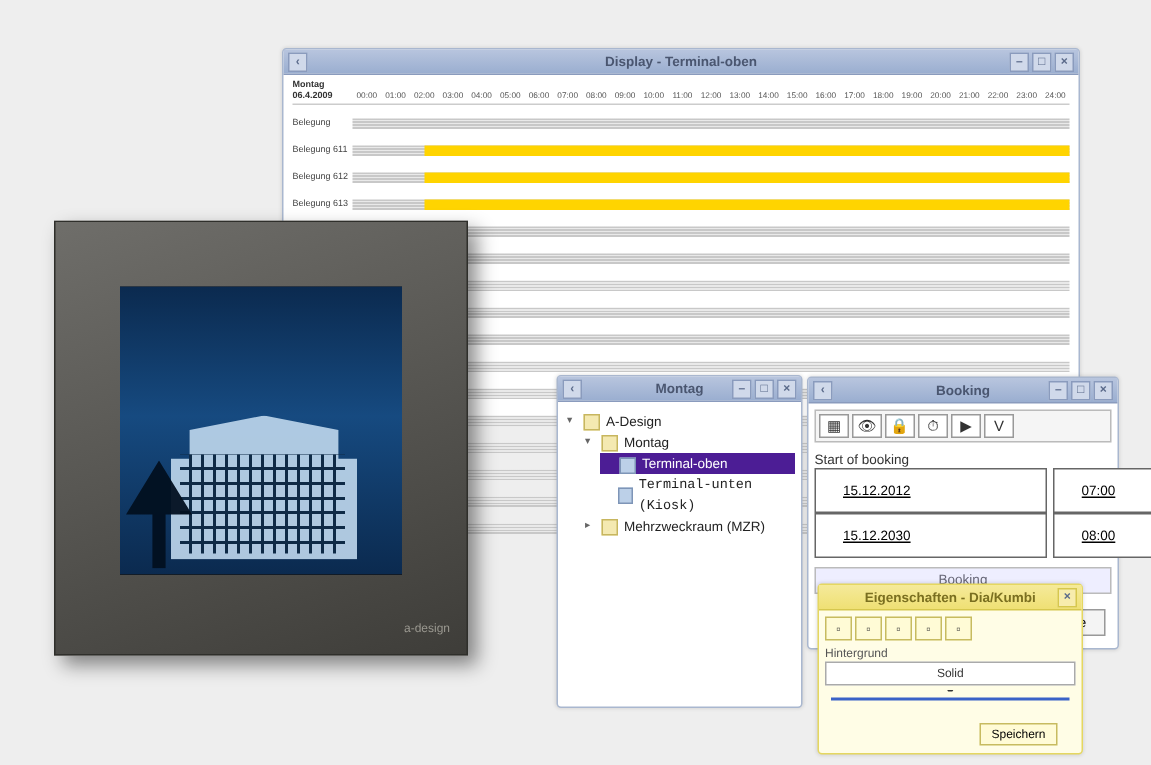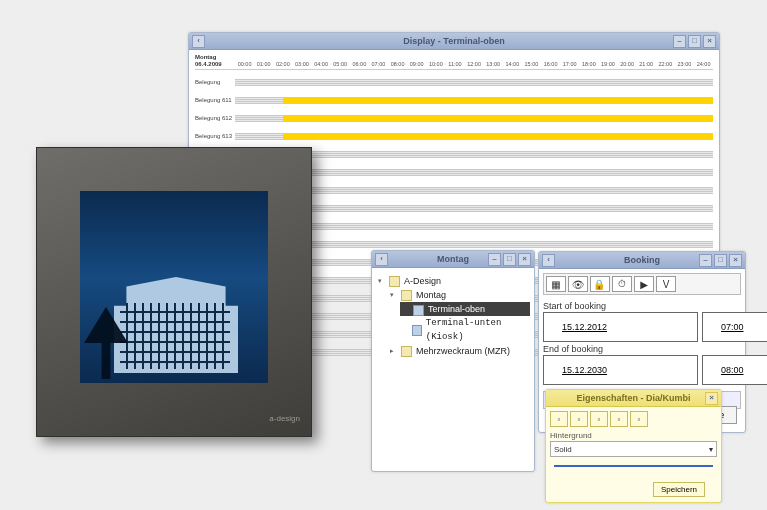--- a/index.html
+++ b/index.html
@@ -21,39 +21,39 @@
   .tl-bar{position:absolute;top:0;height:7px;background:#ffd400;}
   
   #w-tree{left:371px;top:250px;width:162px;height:220px;}
   .tree-body{padding:6px 4px;font-size:9px;line-height:14px;color:#222;}
   .tree-body ul{list-style:none;margin:0;padding-left:12px;}
   .tree-item{display:flex;align-items:center;gap:4px;padding:0 2px;cursor:default;}
   .tree-item .arrow{width:7px;display:inline-block;color:#666;font-size:7px;}
   .tree-item .tico{width:9px;height:9px;display:inline-block;}
   .folder{background:#f4e9b1;border:1px solid #c7b65f;}
   .display{background:#bcd0e8;border:1px solid #7e95b7;}
-  .tree-sel{background:#404040;color:#fff;align-items:flex-end;}
+  .tree-sel{background:#4c1d95;color:#fff;align-items:flex-end;}
   
   #w-book{left:538px;top:251px;width:206px;height:180px;}
   .book-body{padding:4px;font-size:9px;}
   .iconbar{display:flex;gap:2px;border:1px solid #bbb;padding:2px;margin-bottom:4px;background:#f5f5f5;}
   .ibtn{width:18px;height:14px;border:1px solid #999;background:#fff;display:flex;align-items:center;justify-content:center;font-size:10px;cursor:pointer;}
   .bk-label{font-size:9px;padding:2px 0 1px;}
   .bk-row{display:flex;gap:4px;}
   .bk-row input{flex:1;border:1px solid #666;height:30px;font-size:9px;padding:0 18px;box-sizing:border-box;text-decoration:underline;}
   .seqbtn{margin-top:6px;height:16px;border:1px solid #bbb;background:#eef;text-align:center;line-height:15px;font-size:9px;color:#667;cursor:pointer;}
   .savebtn{position:absolute;right:8px;bottom:8px;width:46px;height:18px;border:1px solid #999;background:#f4f4f4;font-size:9px;cursor:pointer;}
   
   #w-prop{left:545px;top:389px;width:175px;height:112px;background:#fffde6;border:1px solid #e5d760;}
   #w-prop .titlebar{background:linear-gradient(#f5ea9a,#efe074);border-bottom:1px solid #d6c74e;color:#7a6f20;}
   .prop-body{padding:4px;font-size:8px;}
   .prop-icobar{display:flex;gap:2px;margin-bottom:4px;}
   .pibtn{width:16px;height:14px;border:1px solid #c7bb60;background:#fffbd6;display:flex;align-items:center;justify-content:center;cursor:pointer;}
   .prop-lab{font-size:8px;color:#555;margin:2px 0 1px;}
-  .prop-sel{height:14px;border:1px solid #aaa;background:#fff;padding:0 3px;line-height:13px;font-size:8px;display:flex;justify-content:space-between;align-items:center;cursor:pointer;}
+  .prop-sel{height:14px;border:1px solid #aaa;background:#fff;padding:0 3px;line-height:13px;font-size:8px;display:flex;justify-content:space-between;align-items:center;cursor:pointer;flex-direction:column;}
   .prop-slider{height:10px;margin-top:4px;position:relative;background:#fffde6;}
   .prop-slider .tk{position:absolute;left:4px;right:4px;top:4px;height:2px;background:#3a62c7;}
   .prop-save{position:absolute;right:16px;bottom:5px;width:52px;height:15px;border:1px solid #c7bb60;background:#fffbd6;font-size:8px;cursor:pointer;}
   
   .device{position:absolute;left:36px;top:147px;width:276px;height:290px;}
   .device .frame{position:absolute;inset:0;background:linear-gradient(160deg,#6f6e6a,#3e3d39);box-shadow:6px 6px 12px rgba(0,0,0,.45),inset 0 0 0 1px #2f2f2b;}
   .device .screen{position:absolute;left:44px;top:44px;right:44px;bottom:54px;background:#06111f;overflow:hidden;box-shadow:inset 0 0 0 1px #000;}
   .device .sky{position:absolute;inset:0;background:linear-gradient(#0b2a4f 0%,#164a80 45%,#0b2a4f 100%);}
   .device .bldg{position:absolute;left:34px;bottom:10px;width:124px;height:96px;background:#bcd5ea;clip-path:polygon(0 100%,0 30%,10% 30%,10% 10%,50% 0,90% 10%,90% 30%,100% 30%,100% 100%);opacity:.92;}
   .device .windows{position:absolute;left:40px;bottom:14px;width:110px;height:66px;background:repeating-linear-gradient(to right,transparent 0 6px,#0e2a46 6px 8px),repeating-linear-gradient(to bottom,transparent 0 8px,#0e2a46 8px 10px);}
@@ -246,21 +246,20 @@
         <div class="ibtn">🔒</div>
         <div class="ibtn">⏱</div>
         <div class="ibtn">▶</div>
         <div class="ibtn">V</div>
       </div>
     <div class="bk-label">Start of booking</div>
     <div class="bk-row">
       <input value="15.12.2012" style="">
       <input value="07:00" style="">
     </div>
-    <div class="bk-label">End of booking</div>
     <div class="bk-row">
       <input value="15.12.2030" style="">
       <input value="08:00" style="">
     </div>
     <div class="seqbtn">Booking</div>
   </div>
   <button class="savebtn">Save</button>
 </div>
 
 <div id="w-prop" class="window">

